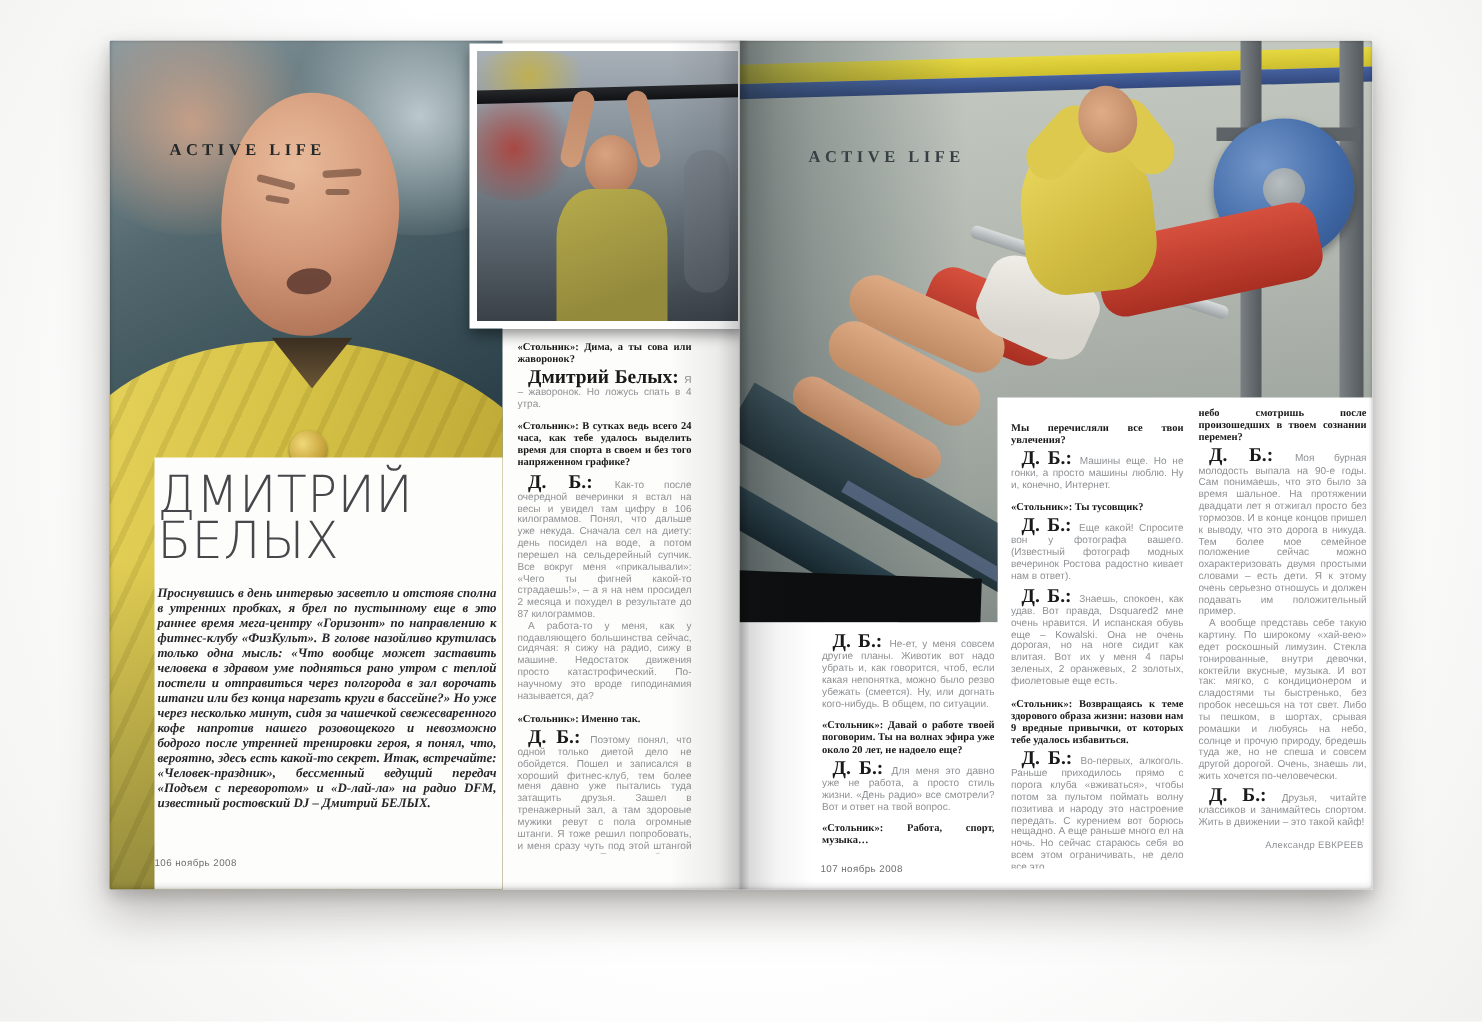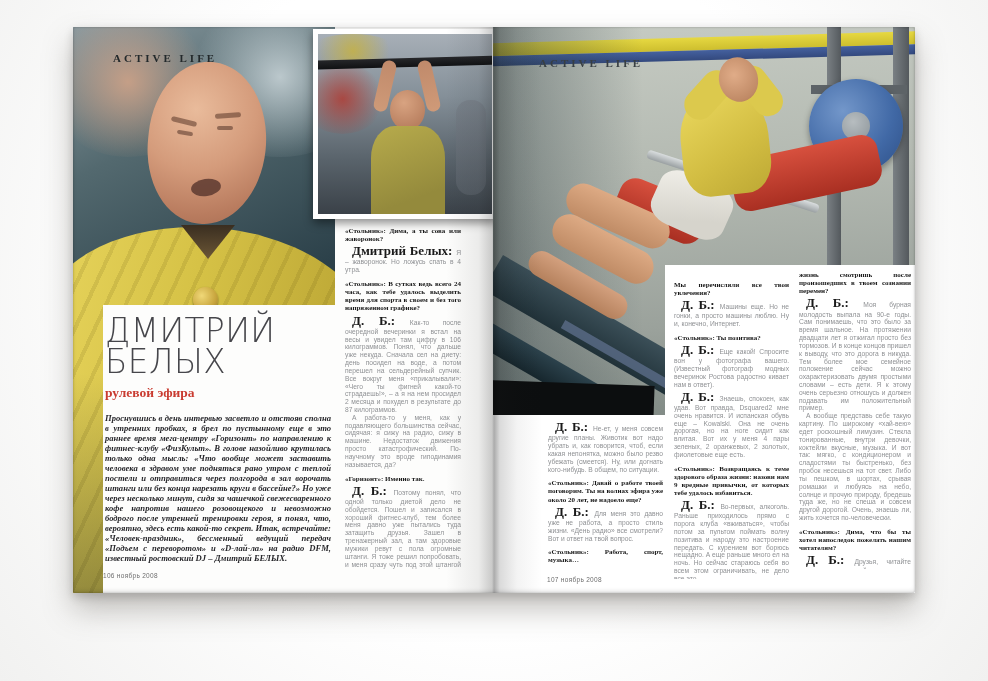--- a/index.html
+++ b/index.html
@@ -136,21 +136,21 @@
 
   
   .rc1{left:55px;top:392px;width:115px;height:150px;}
   .rc2{left:181px;top:254px;width:115px;height:298px;}
   .rc3{left:306px;top:244px;width:112px;height:298px;}
   .col-tail{margin-top:7px;}
   .byline{font-size:6.3px;color:#8f9194;text-align:right;margin:0 2px 3px 0;letter-spacing:.2px;}
 
   
   .active-life{position:absolute;font-family:"Liberation Serif",serif;font-weight:bold;
-    font-size:11px;letter-spacing:3px;z-index:6;}
+    font-size:11px;letter-spacing:3px;z-index:6;margin-top:42px;}
   .al-left{left:40px;top:25px;color:#23292b;}
   .al-right{left:46px;top:30px;color:#383f43;}
   .folio{position:absolute;font-size:6.5px;color:#6e6e6e;letter-spacing:.3px;}
   .folio-left{left:30px;top:545px;}
   .folio-right{left:54px;top:549px;}
 
   
   .gutter{position:absolute;left:calc(50% - 48px);top:0;width:96px;height:100%;z-index:30;pointer-events:none;
     background:linear-gradient(to right,rgba(25,25,25,0) 0%,rgba(25,25,25,.08) 34%,rgba(20,20,20,.22) 48%,
       rgba(8,8,8,.34) 50%,rgba(25,25,25,.16) 56%,rgba(25,25,25,.05) 74%,rgba(25,25,25,0) 100%);}
@@ -191,31 +191,30 @@
       <div class="pi-arm a2"></div>
       <div class="pi-head"></div>
       <div class="pi-torso"></div>
     </div>
 
     <div class="title-panel">
       <div class="feature-title">
         <div>ДМИТРИЙ</div>
         <div>БЕЛЫХ</div>
       </div>
-      <div class="feature-subtitle">рулевой эфира</div>
       <div class="feature-intro">Проснувшись в день интервью засветло и отстояв сполна в утренних пробках, я брел по пустынному еще в это раннее время мега-центру «Горизонт» по направлению к фитнес-клубу «ФизКульт». В голове назойливо крутилась только одна мысль: «Что вообще может заставить человека в здравом уме подняться рано утром с теплой постели и отправиться через полгорода в зал ворочать штанги или без конца нарезать круги в бассейне?» Но уже через несколько минут, сидя за чашечкой свежесваренного кофе напротив нашего розовощекого и невозможно бодрого после утренней тренировки героя, я понял, что, вероятно, здесь есть какой-то секрет. Итак, встречайте: «Человек-праздник», бессменный ведущий передач «Подъем с переворотом» и «D-лай-ла» на радио DFM, известный ростовский DJ – Дмитрий БЕЛЫХ.</div>
     </div>
 
     <div class="col col-left">
         <p class="q">«Стольник»: Дима, а ты сова или жаворонок?</p>
         <p class="a"><b>Дмитрий Белых: </b>Я – жаворонок. Но ложусь спать в 4 утра.</p>
         <p class="q">«Стольник»: В сутках ведь всего 24 часа, как тебе удалось выделить время для спорта в своем и без того напряженном графике?</p>
         <p class="a"><b>Д. Б.: </b>Как-то после очередной вечеринки я встал на весы и увидел там цифру в 106 килограммов. Понял, что дальше уже некуда. Сначала сел на диету: день посидел на воде, а потом перешел на сельдерейный супчик. Все вокруг меня «прикалывали»: «Чего ты фигней какой-то страдаешь!», – а я на нем просидел 2 месяца и похудел в результате до 87 килограммов.</p>
         <p class="a">А работа-то у меня, как у подавляющего большинства сейчас, сидячая: я сижу на радио, сижу в машине. Недостаток движения просто катастрофический. По-научному это вроде гиподинамия называется, да?</p>
-        <p class="q">«Горизонт»: Именно так.</p>
+        <p class="q">«Стольник»: Именно так.</p>
         <p class="a"><b>Д. Б.: </b>Поэтому понял, что одной только диетой дело не обойдется. Пошел и записался в хороший фитнес-клуб, тем более меня давно уже пытались туда затащить друзья. Зашел в тренажерный зал, а там здоровые мужики ревут с пола огромные штанги. Я тоже решил попробовать, и меня сразу чуть под этой штангой не похоронило. Пришлось браться за дело всерьез: сейчас занимаюсь персонально с тренерами в тренажерном зале и бассейне, так как неожиданно выяснилось, что плаваю я тоже криво. Зато теперь я со спортом в обнимку – хожу каждый день, кроме воскресенья.</p>
       </div>
 
     <div class="folio folio-left">106 ноябрь 2008</div>
   </div>
 
   <div class="page page-right">
 
     <div class="photo-right" title="Дмитрий качает пресс на красной скамье у тренажера с синим диском">
       <div class="pr-stripe yellow"></div>
@@ -247,31 +246,30 @@
 
     <div class="col rc1">
         <p class="a"><b>Д. Б.: </b>Не-ет, у меня совсем другие планы. Животик вот надо убрать и, как говорится, чтоб, если какая непонятка, можно было резво убежать (смеется). Ну, или догнать кого-нибудь. В общем, по ситуации.</p>
         <p class="q">«Стольник»: Давай о работе твоей поговорим. Ты на волнах эфира уже около 20 лет, не надоело еще?</p>
         <p class="a"><b>Д. Б.: </b>Для меня это давно уже не работа, а просто стиль жизни. «День радио» все смотрели? Вот и ответ на твой вопрос.</p>
         <p class="q">«Стольник»: Работа, спорт, музыка…</p>
       </div>
     <div class="col rc2">
         <p class="q">Мы перечисляли все твои увлечения?</p>
         <p class="a"><b>Д. Б.: </b>Машины еще. Но не гонки, а просто машины люблю. Ну и, конечно, Интернет.</p>
-        <p class="q">«Стольник»: Ты позитива?</p>
+        <p class="q">«Стольник»: Ты тусовщик?</p>
         <p class="a"><b>Д. Б.: </b>Еще какой! Спросите вон у фотографа вашего. (Известный фотограф модных вечеринок Ростова радостно кивает нам в ответ).</p>
         <p class="a"><b>Д. Б.: </b>Знаешь, спокоен, как удав. Вот правда, Dsquared2 мне очень нравится. И испанская обувь еще – Kowalski. Она не очень дорогая, но на ноге сидит как влитая. Вот их у меня 4 пары зеленых, 2 оранжевых, 2 золотых, фиолетовые еще есть.</p>
         <p class="q">«Стольник»: Возвращаясь к теме здорового образа жизни: назови нам 9 вредные привычки, от которых тебе удалось избавиться.</p>
         <p class="a"><b>Д. Б.: </b>Во-первых, алкоголь. Раньше приходилось прямо с порога клуба «вживаться», чтобы потом за пультом поймать волну позитива и народу это настроение передать. С курением вот борюсь нещадно. А еще раньше много ел на ночь. Но сейчас стараюсь себя во всем этом ограничивать, не дело все это.</p>
       </div>
     <div class="col rc3">
-      <p class="q">жизнь смотришь после произошедших в твоем сознании перемен?</p>
+      <p class="q">небо смотришь после произошедших в твоем сознании перемен?</p>
         <p class="a"><b>Д. Б.: </b>Моя бурная молодость выпала на 90-е годы. Сам понимаешь, что это было за время шальное. На протяжении двадцати лет я отжигал просто без тормозов. И в конце концов пришел к выводу, что это дорога в никуда. Тем более мое семейное положение сейчас можно охарактеризовать двумя простыми словами – есть дети. Я к этому очень серьезно отношусь и должен подавать им положительный пример.</p>
         <p class="a">А вообще представь себе такую картину. По широкому «хай-вею» едет роскошный лимузин. Стекла тонированные, внутри девочки, коктейли вкусные, музыка. И вот так: мягко, с кондиционером и сладостями ты быстренько, без пробок несешься на тот свет. Либо ты пешком, в шортах, срывая ромашки и любуясь на небо, солнце и прочую природу, бредешь туда же, но не спеша и совсем другой дорогой. Очень, знаешь ли, жить хочется по-человечески.</p>
-        <p class="q">«Стольник»: Дима, что бы ты хотел напоследок пожелать нашим читателям?</p>
         <p class="a"><b>Д. Б.: </b>Друзья, читайте классиков и занимайтесь спортом. Жить в движении – это такой кайф!</p>
         <div class="col-tail">
         <div class="byline">Александр ЕВКРЕЕВ</div>
 
       </div>
     </div>
 
     <div class="folio folio-right">107 ноябрь 2008</div>
   </div>
 

